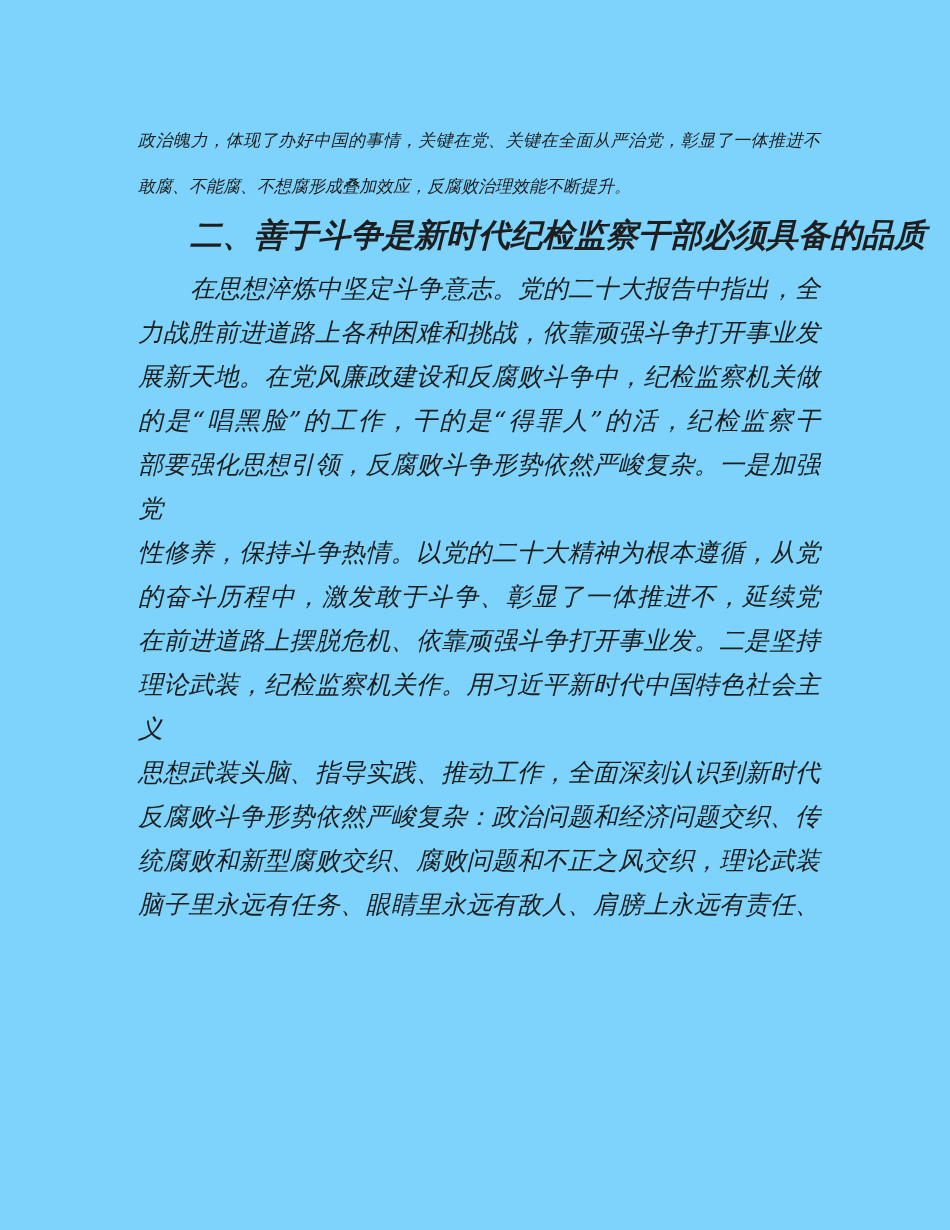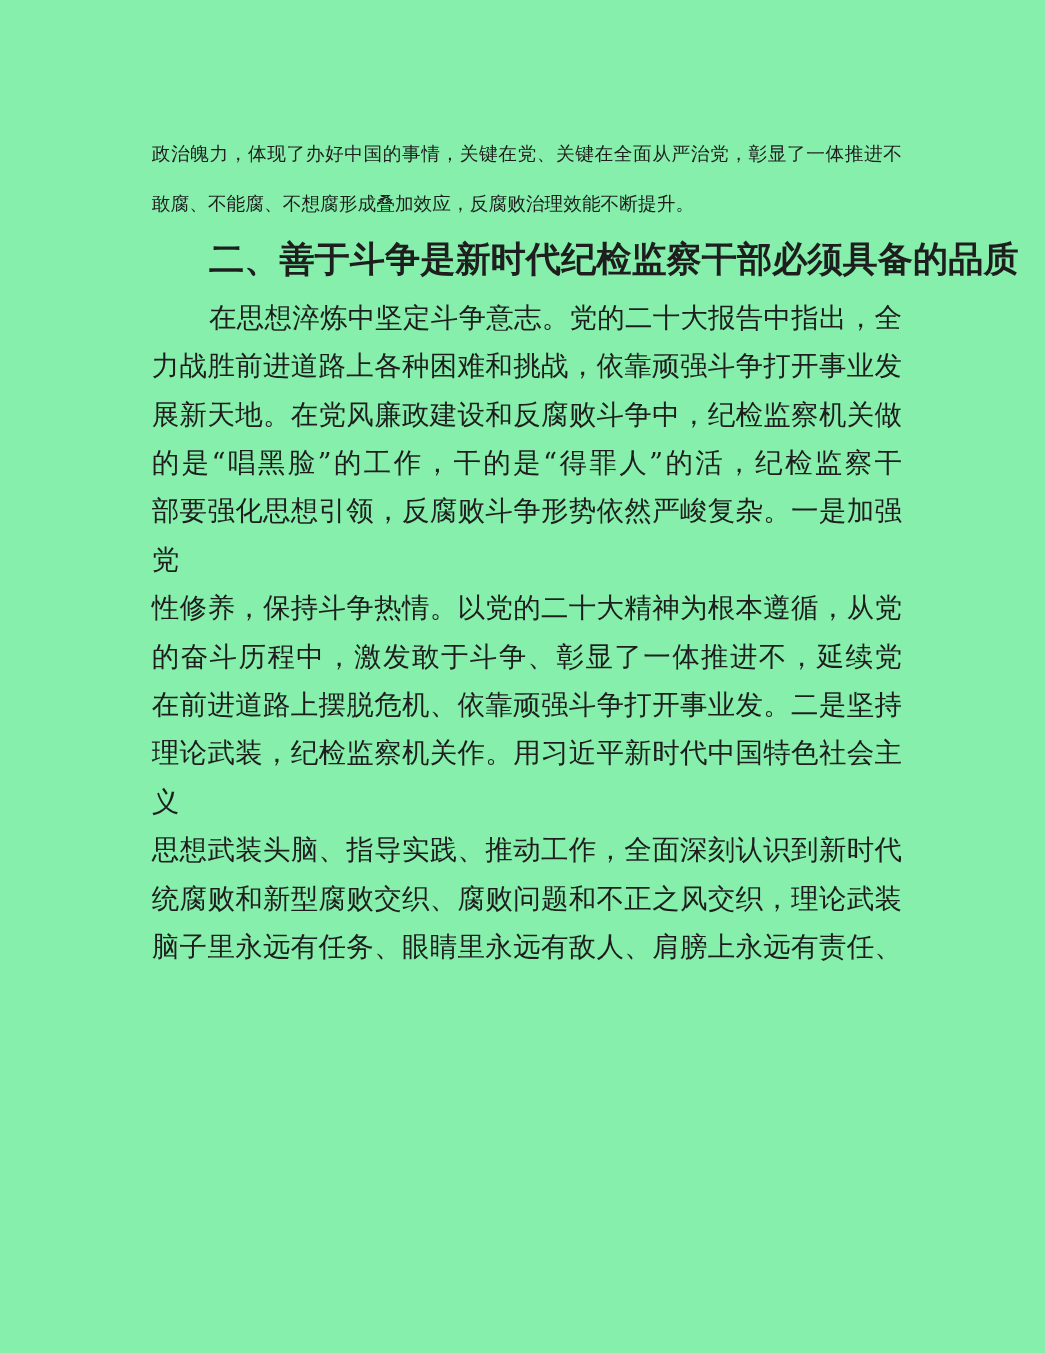--- a/index.html
+++ b/index.html
@@ -45,37 +45,38 @@
     text-align-last: justify;
     text-justify: inter-character;
   }
   .line.indent {
     padding-left: 52px;
   }
 </style>
 </head>
 <body>
 
-<div class="page" style="background: #86efac; color: rgb(30, 30, 30);">
+<div class="page" style="background: #7dd3fc; color: rgb(30, 30, 30); font-style: italic;">
   <div class="content">
       <div class="para small">
         <div class="line just">政治魄力，体现了办好中国的事情，关键在党、关键在全面从严治党，彰显了一体推进不</div>
         <div class="line">敢腐、不能腐、不想腐形成叠加效应，反腐败治理效能不断提升。</div>
       </div>
       <div class="para heading">
         <div class="line indent">二、善于斗争是新时代纪检监察干部必须具备的品质</div>
       </div>
       <div class="para body">
         <div class="line just indent">在思想淬炼中坚定斗争意志。党的二十大报告中指出，全</div>
         <div class="line just">力战胜前进道路上各种困难和挑战，依靠顽强斗争打开事业发</div>
         <div class="line just">展新天地。在党风廉政建设和反腐败斗争中，纪检监察机关做</div>
         <div class="line just">的是“唱黑脸”的工作，干的是“得罪人”的活，纪检监察干</div>
         <div class="line just">部要强化思想引领，反腐败斗争形势依然严峻复杂。一是加强党</div>
         <div class="line just">性修养，保持斗争热情。以党的二十大精神为根本遵循，从党</div>
         <div class="line just">的奋斗历程中，激发敢于斗争、彰显了一体推进不，延续党</div>
         <div class="line just">在前进道路上摆脱危机、依靠顽强斗争打开事业发。二是坚持</div>
         <div class="line just">理论武装，纪检监察机关作。用习近平新时代中国特色社会主义</div>
         <div class="line just">思想武装头脑、指导实践、推动工作，全面深刻认识到新时代</div>
+        <div class="line just">反腐败斗争形势依然严峻复杂：政治问题和经济问题交织、传</div>
         <div class="line just">统腐败和新型腐败交织、腐败问题和不正之风交织，理论武装</div>
         <div class="line just">脑子里永远有任务、眼睛里永远有敌人、肩膀上永远有责任、</div>
       </div>
     </div>
 </div>
 
 </body></html>

